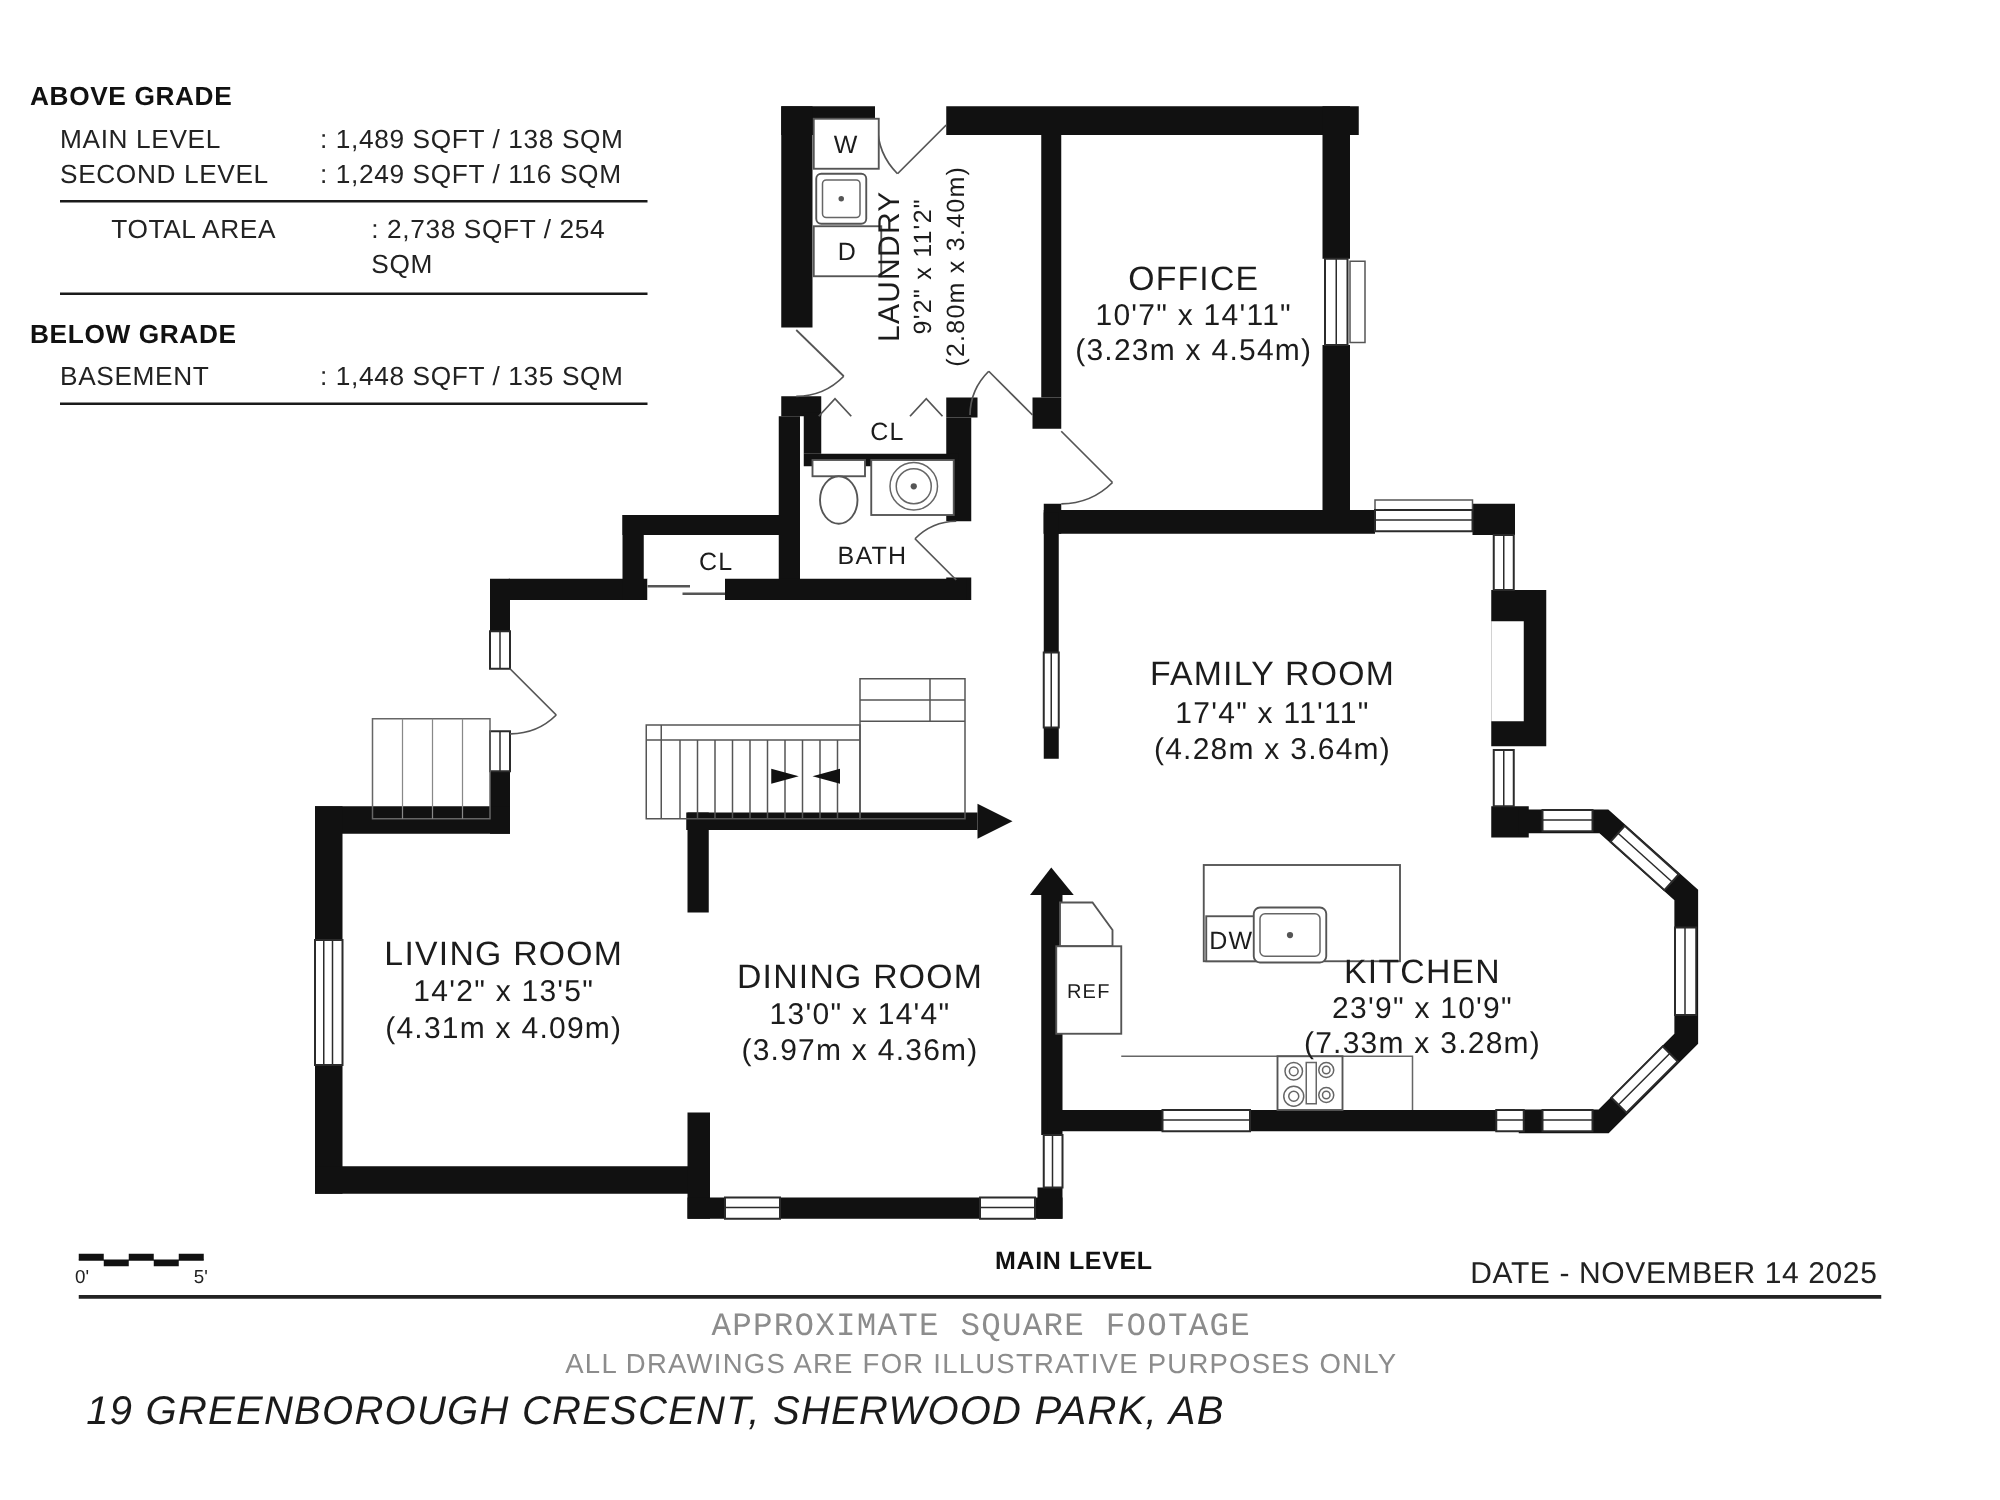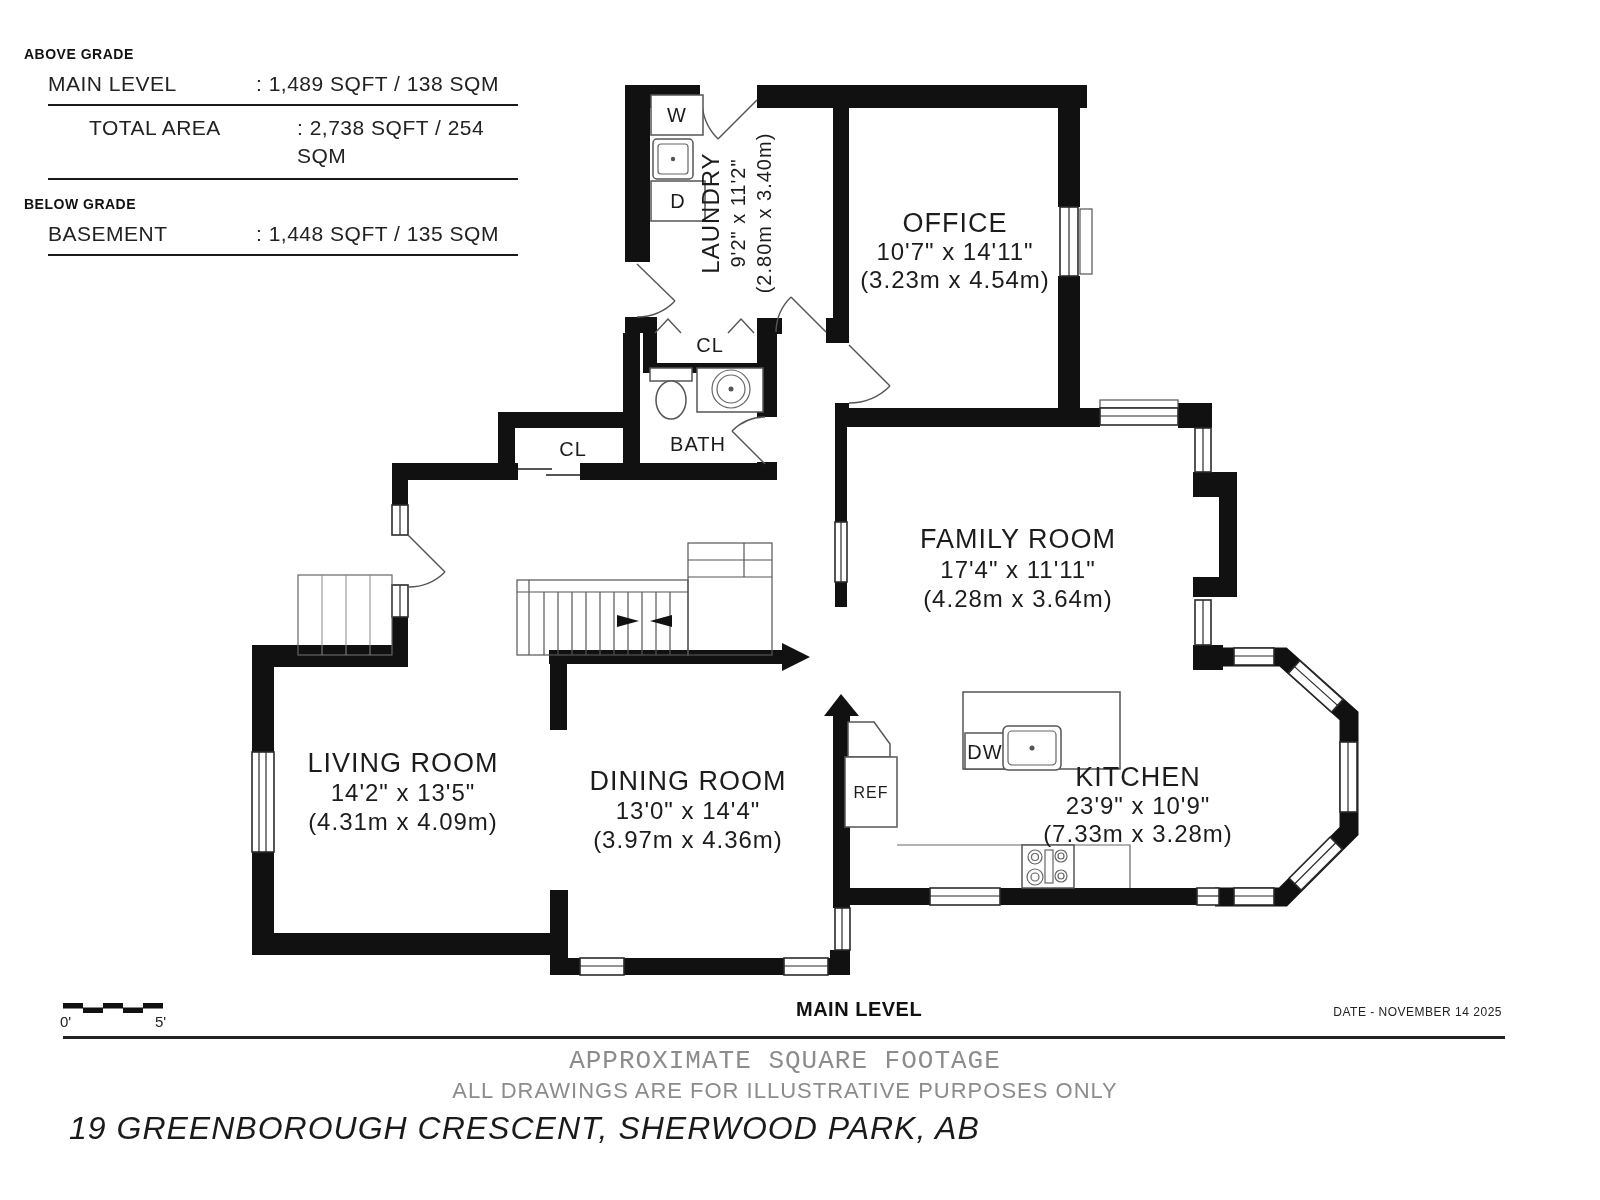--- a/index.html
+++ b/index.html
@@ -1,30 +1,30 @@
 <!DOCTYPE html>
 <html><head>
 <meta charset="utf-8">
 <style>
   html,body{margin:0;padding:0;background:#fff;}
   #page{position:relative;width:1600px;height:1200px;background:#fff;overflow:hidden;
         font-family:"Liberation Sans", sans-serif;color:#1c1c1c;}
   svg{position:absolute;left:0;top:0;}
   
   .legend{position:absolute;left:24px;top:46px;width:500px;}
-  .legend-title{font-size:14px;font-weight:bold;letter-spacing:.5px;color:#111;}
+  .legend-title{font-size:21px;font-weight:bold;letter-spacing:.5px;color:#111;margin-top:20px;}
   .legend-rows{margin-left:24px;margin-top:8px;}
   .lrow{display:flex;font-size:21px;letter-spacing:.5px;line-height:28px;color:#222;}
   .lrow .lab{width:208px;flex:none;}
   .lrule{border-bottom:2.5px solid #1a1a1a;width:470px;margin:6px 0 6px 0;}
   .ltotal{padding-top:2px;padding-bottom:2px;margin-left:41px;}
   .below-block{margin-top:16px;}
   
   .fo-level{position:absolute;left:796px;top:998px;font-size:20px;font-weight:bold;letter-spacing:.5px;color:#111;}
-  .fo-date{position:absolute;right:98px;top:1005px;font-size:12px;letter-spacing:.5px;color:#222;}
+  .fo-date{position:absolute;right:98px;top:1005px;font-size:24px;letter-spacing:.5px;color:#222;}
   .fo-rule{position:absolute;left:63px;top:1036px;width:1442px;height:3px;background:#222;}
   .fo-d1{position:absolute;left:0;top:1046px;width:1570px;text-align:center;font-size:26px;letter-spacing:1px;color:#8c8c8c;font-family:Liberation Mono, monospace;}
   .fo-d2{position:absolute;left:0;top:1078px;width:1570px;text-align:center;font-size:22px;letter-spacing:1px;color:#8c8c8c;}
   .fo-addr{position:absolute;left:69px;top:1110px;font-size:32px;letter-spacing:1px;color:#1a1a1a;font-style:italic;}
   .sb-num{position:absolute;font-size:15px;color:#222;}
   
   .wall{fill:#111;}
   .win{fill:#fff;stroke:#2b2b2b;stroke-width:1.6;}
   .winline{stroke:#2b2b2b;stroke-width:1.2;fill:none;}
   .sill{fill:none;stroke:#555;stroke-width:1.2;}
@@ -43,20 +43,24 @@
 
 <div id="page">
 
   <div class="legend">
     <div class="legend-title">ABOVE GRADE</div>
     <div class="legend-rows">
       <div class="lrow">
         <span class="lab">MAIN LEVEL</span>
         <span class="val">: 1,489 SQFT / 138 SQM</span>
       </div>
+      <div class="lrow">
+        <span class="lab">SECOND LEVEL</span>
+        <span class="val">: 1,249 SQFT / 116 SQM</span>
+      </div>
       <div class="lrule"></div>
       <div class="lrow ltotal">
         <span class="lab">TOTAL AREA</span>
         <span class="val">: 2,738 SQFT / 254 SQM</span>
       </div>
       <div class="lrule"></div>
     </div>
     <div class="below-block">
       <div class="legend-title">BELOW GRADE</div>
       <div class="legend-rows">

